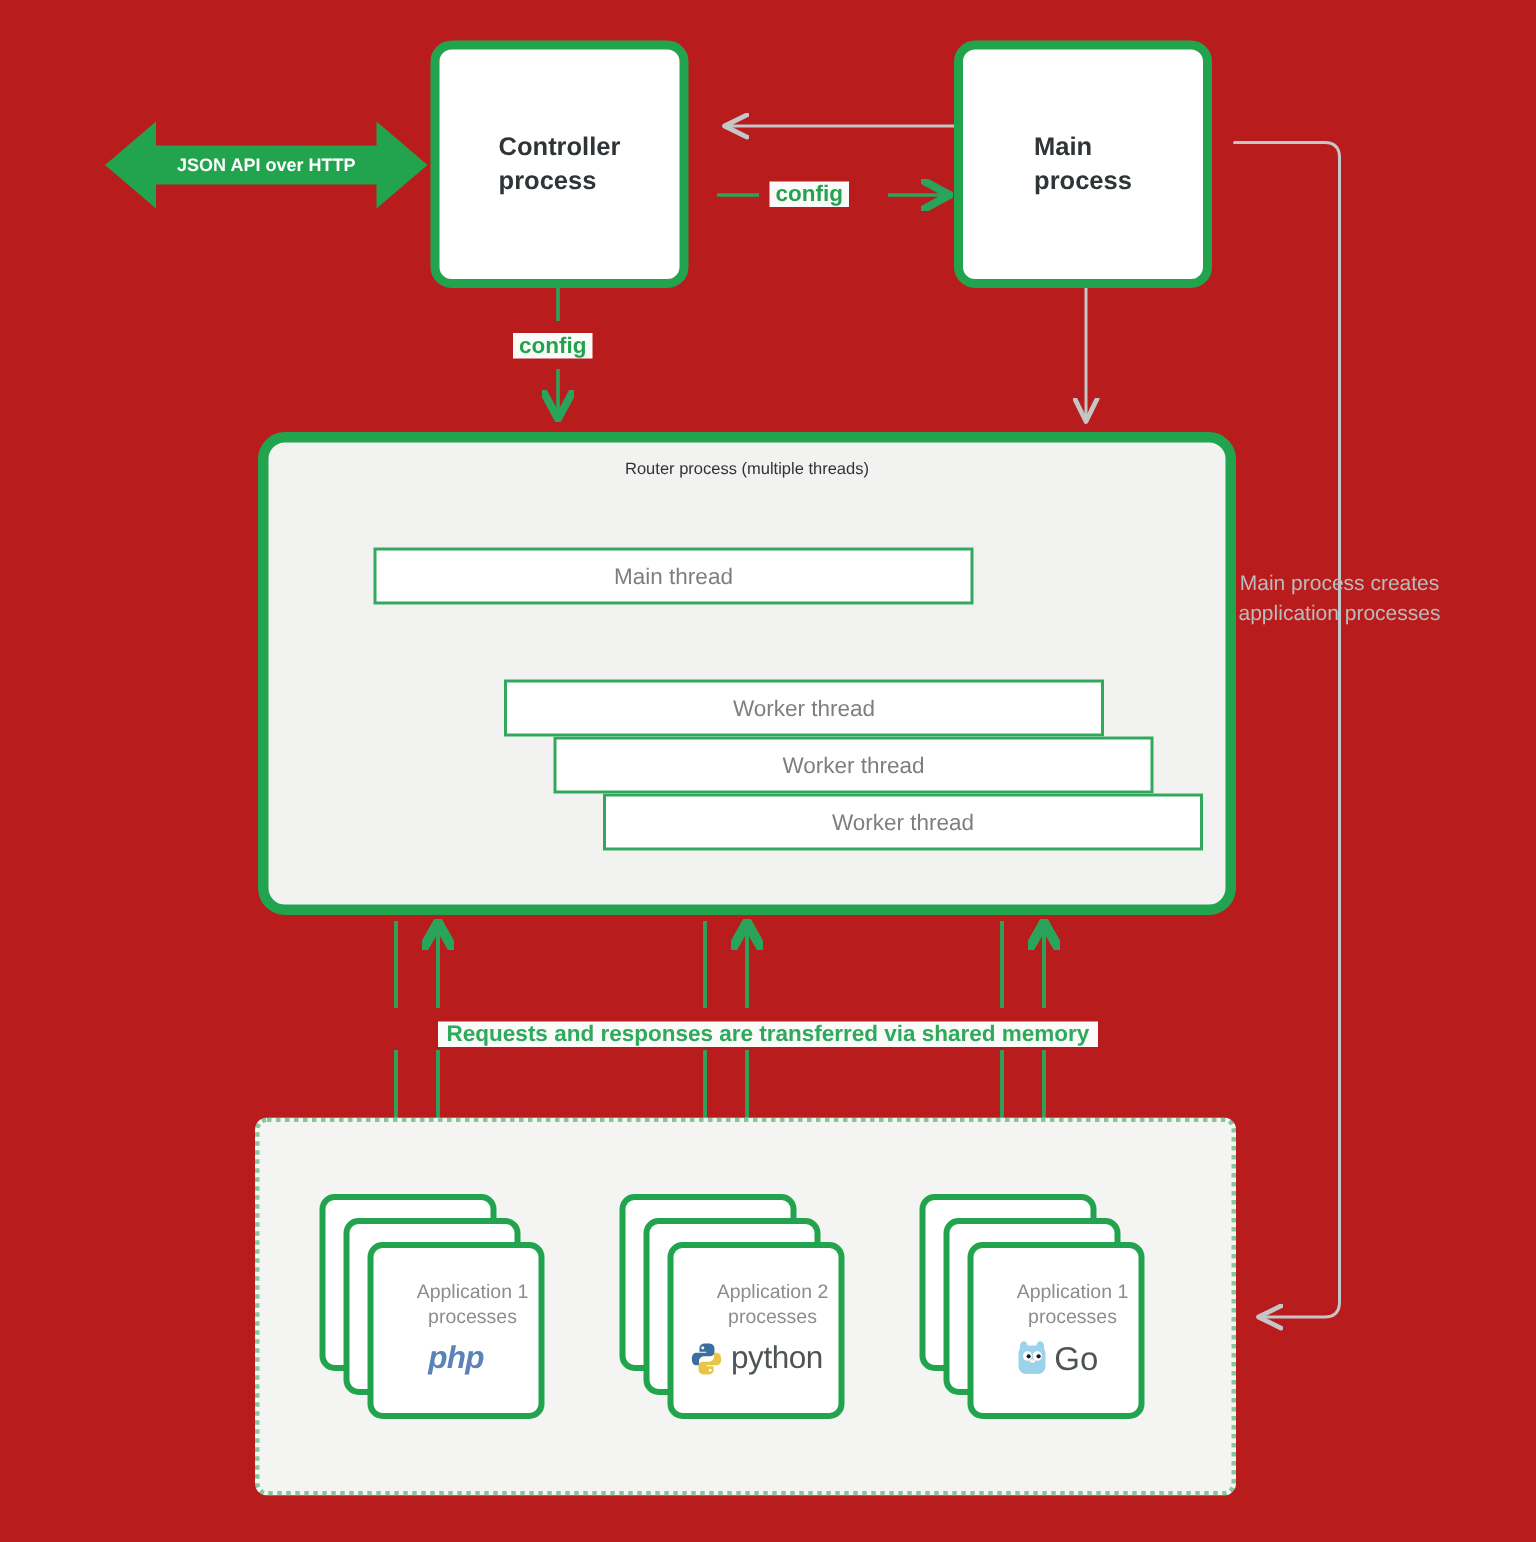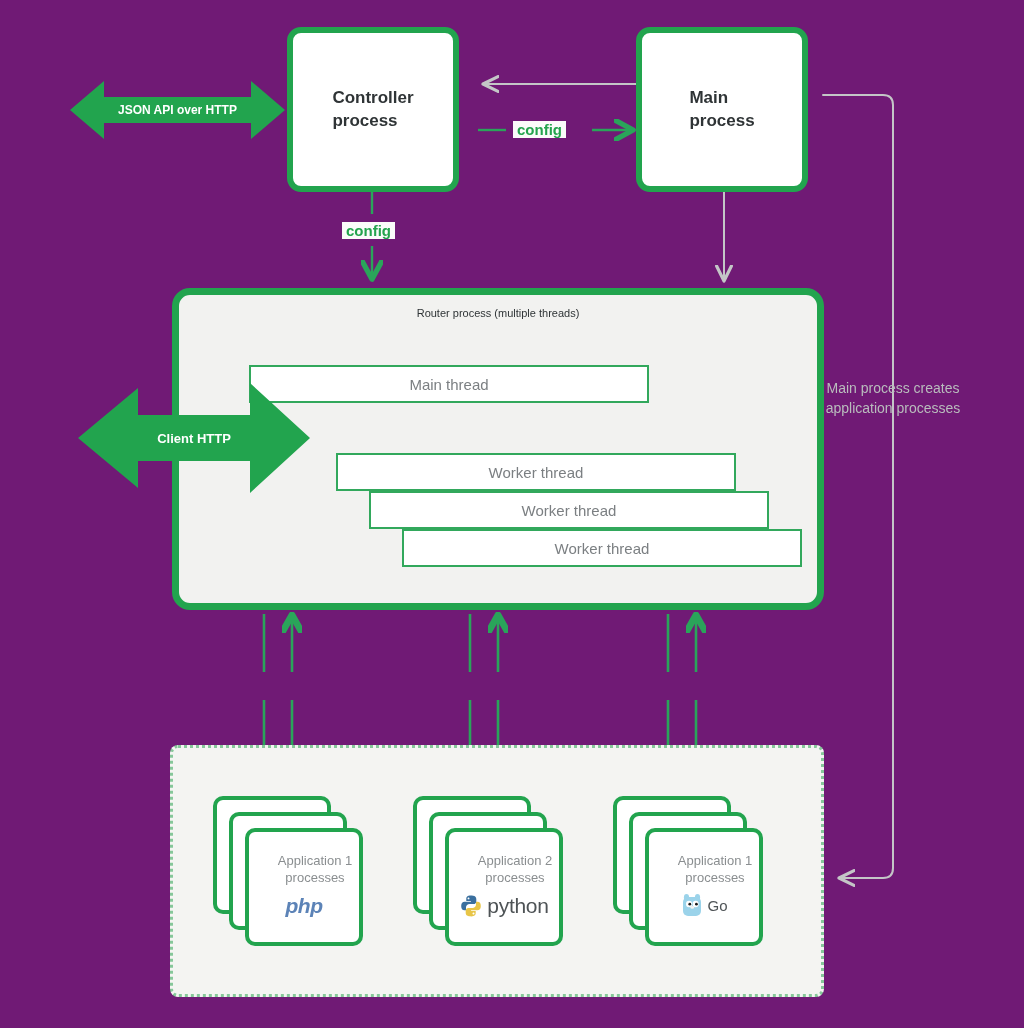--- a/index.html
+++ b/index.html
@@ -8,21 +8,21 @@
     background: #ffffff;
   }
   body {
     font-family: "Liberation Sans", sans-serif;
     -webkit-font-smoothing: antialiased;
   }
   #canvas {
     position: relative;
     width: 1024px;
     height: 1028px;
-    background: #701a75;
+    background: #b91c1c;
     overflow: hidden;
   }
   .abs { position: absolute; }
 
   
   .proc-box {
     position: absolute;
     background: #ffffff;
     border: 6px solid #22a44e;
     border-radius: 14px;
@@ -171,21 +171,21 @@
     color: #5c83b7;
     letter-spacing: -0.5px;
   }
   .py-word {
     font-size: 21px;
     color: #4e5356;
     letter-spacing: -0.3px;
     margin-left: 4px;
   }
   .go-word {
-    font-size: 15px;
+    font-size: 22px;
     color: #4e5356;
     margin-left: 3px;
   }
 </style>
 </head>
 <body>
 
 <div id="canvas">
 
   <svg class="abs" width="1024" height="1028" style="left:0;top:0;">
@@ -269,27 +269,24 @@
 
     <div class="thread-box" style="left:190px; top:196px; width:400px; height:38px;">
       <span>Worker thread</span>
     </div>
 
     <div class="thread-box" style="left:223px; top:234px; width:400px; height:38px;">
       <span>Worker thread</span>
     </div>
   </div>
 
-  <div class="dbl-arrow-wrap" style="left:78px; top:383px; width:232px; height:110px;">
-    <svg width="232" height="110" viewBox="0 0 232 110">
-      <path d="M0,55 L60,5 L60,32 L172,32 L172,0 L232,55 L172,110 L172,78 L60,78 L60,105 Z" fill="#22a44e"></path>
-    </svg>
-    <div class="dbl-arrow-label" style="font-size:13px;">Client HTTP</div>
-  </div>
-
+
+  <div id="shared-mem-label">
+    <span>Requests and responses are transferred via shared memory</span>
+  </div>
 
   <div id="app-group">
 
     <div class="app-stack" style="left:40px; top:48px;">
       <div class="app-card c1"></div>
       <div class="app-card c2"></div>
       <div class="app-card c3">
         <div class="app-label">
           <span>Application 1</span><br>
           <span>processes</span>

